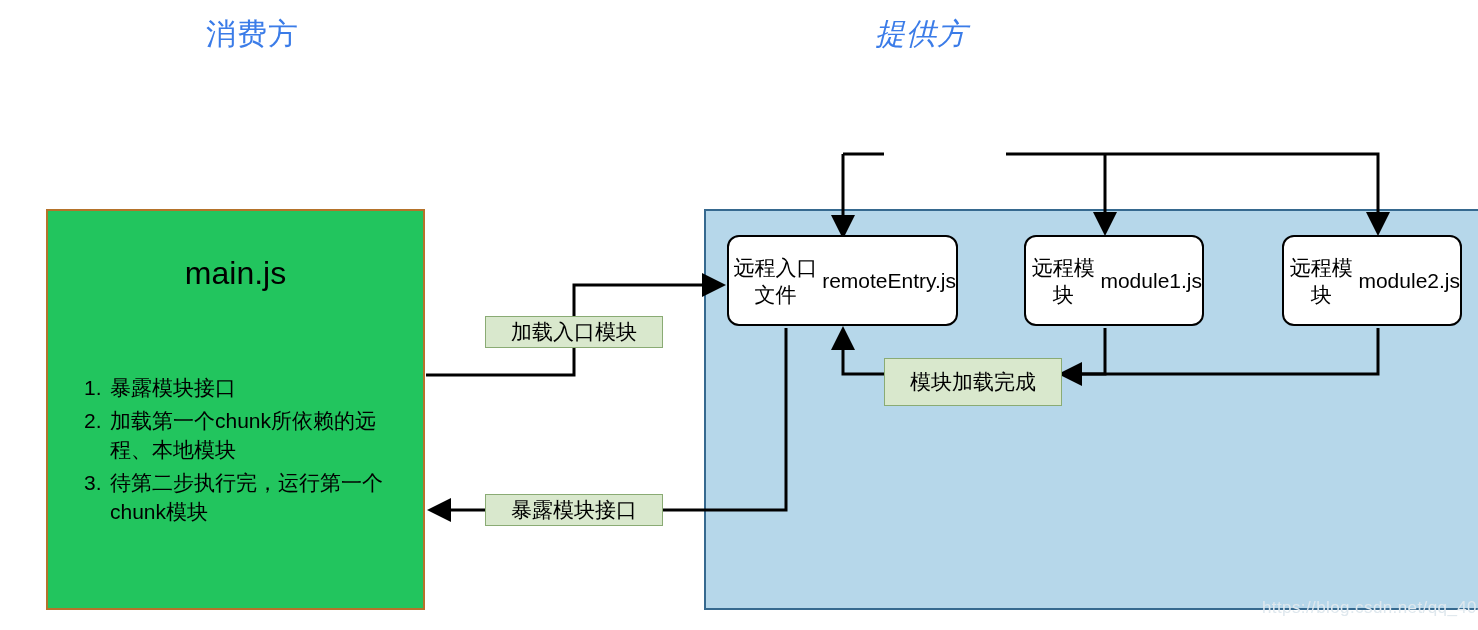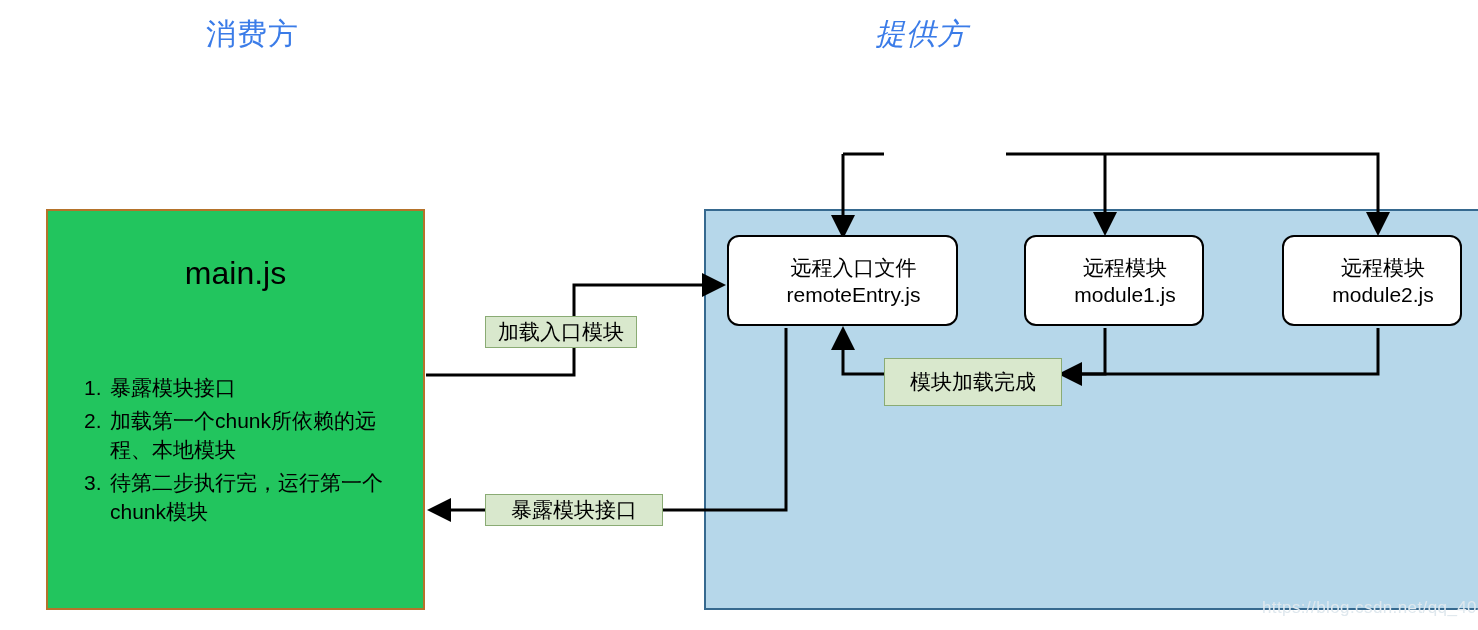--- a/index.html
+++ b/index.html
@@ -35,34 +35,34 @@
   }
   .consumer-list li .num{position:absolute;left:0;top:0;}
 
   .provider-box{
     position:absolute;left:674px;top:209px;width:780px;height:401px;
     background:#b6d7ea;border:2px solid #36698f;box-sizing:border-box;
   }
 
   .node{
     position:absolute;background:#ffffff;border:2px solid #000;border-radius:12px;
-    box-sizing:border-box;display:flex;flex-direction:column;
+    box-sizing:border-box;display:flex;flex-direction:row;
     align-items:center;justify-content:center;color:#000;
-    font-size:21px;line-height:27px;text-align:center;padding-left:22px;
+    font-size:21px;line-height:27px;text-align:center;
   }
   #node-remote-entry{left:697px;top:235px;width:231px;height:91px;}
   #node-module1{left:994px;top:235px;width:180px;height:91px;}
   #node-module2{left:1252px;top:235px;width:180px;height:91px;}
 
   .label-box{
     position:absolute;background:#d9e8cd;border:1px solid #8aab74;
     box-sizing:border-box;display:flex;align-items:center;justify-content:center;
     color:#000;font-size:21px;white-space:nowrap;padding:0 10px;
   }
-  #label-load-entry{left:455px;top:316px;width:152px;height:32px;}
+  #label-load-entry{left:455px;top:316px;width:178px;height:32px;}
   #label-expose-api{left:455px;top:494px;width:178px;height:32px;}
   #label-module-load{left:854px;top:138px;width:122px;height:32px;}
   #label-module-loaded{left:854px;top:358px;width:178px;height:48px;}
 
   .watermark{
     position:absolute;left:1232px;top:598px;color:#dfe8ee;font-size:17px;
     white-space:nowrap;letter-spacing:0.4px;
   }
 </style>
 </head>

